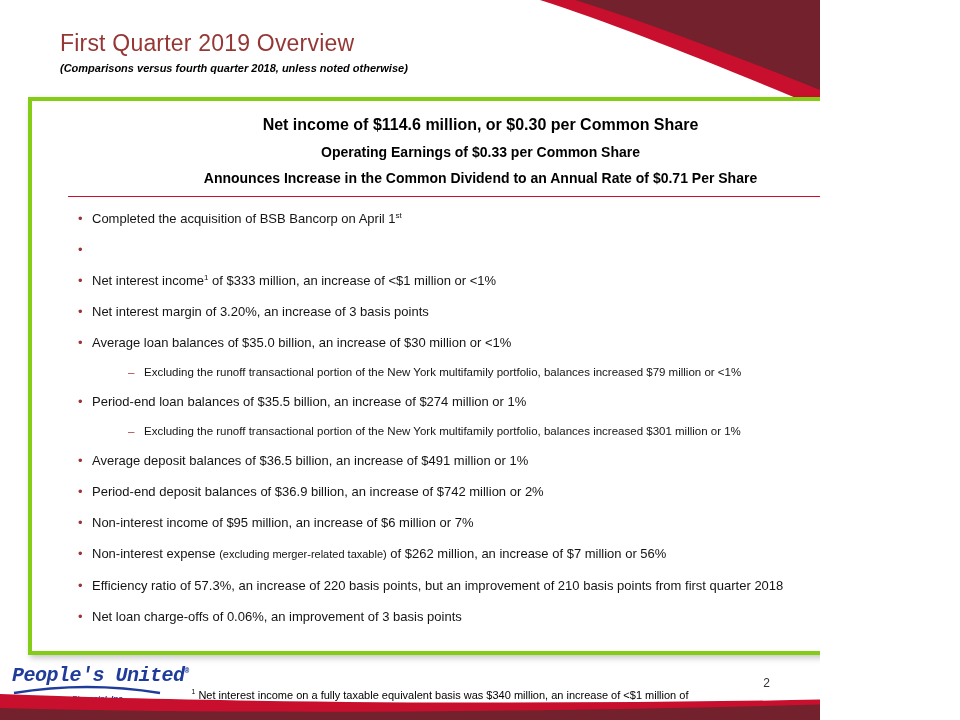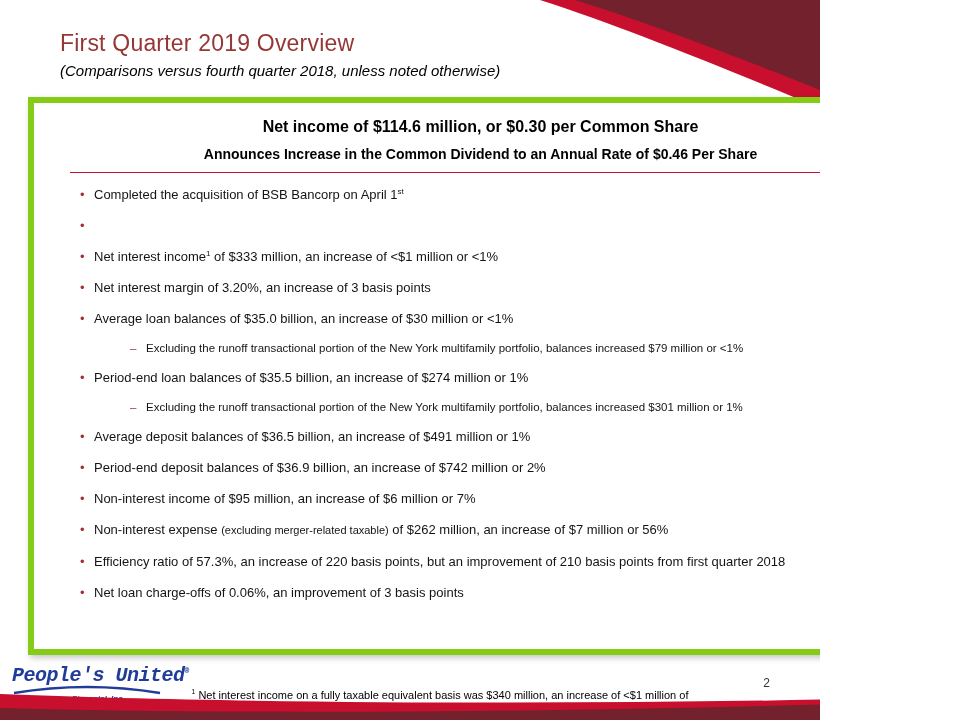--- a/index.html
+++ b/index.html
@@ -8,25 +8,25 @@
 
   
   .corner-svg{position:absolute;top:0;right:0;display:block;}
   .bottom-svg{position:absolute;bottom:0;left:0;display:block;}
   .fill-red{fill:var(--red);}
   .fill-maroon{fill:var(--maroon);}
 
   
   .header{position:absolute;top:30px;left:60px;}
   .title{font-size:23px;color:var(--title);font-weight:500;letter-spacing:.2px;}
-  .subtitle{margin-top:5px;font-size:15px;font-weight:normal;font-style:italic;color:#000;}
+  .subtitle{margin-top:5px;font-size:11px;font-weight:bold;font-style:italic;color:#000;}
 
   
   .content{position:absolute;left:28px;top:97px;width:905px;height:558px;background:#fff;
-           border:6px solid #84cc16;box-shadow:2px 3px 6px rgba(0,0,0,.22);box-sizing:border-box;}
+           border:4px solid #84cc16;box-shadow:2px 3px 6px rgba(0,0,0,.22);box-sizing:border-box;}
   .headline{text-align:center;padding-top:15px;color:#000;}
   .headline .h1{font-size:16px;font-weight:bold;margin:0 0 10px 0;}
   .headline .h2{font-size:14px;font-weight:bold;margin:0 0 10px 0;}
   .separator{border:none;border-top:1px solid var(--red);margin:4px 36px 0 36px;}
 
   
   .bullets{padding:13px 14px 0 46px;color:var(--text);}
   .bullet{display:flex;align-items:flex-start;margin-bottom:14px;font-size:13px;line-height:17px;}
   .bullet .marker{flex:0 0 14px;color:var(--bullet);}
   .bullet.sub{margin-left:50px;font-size:11.5px;line-height:15px;margin-bottom:13px;}
@@ -54,21 +54,22 @@
   </svg>
 
   <div class="header">
     <div class="title">First Quarter 2019 Overview</div>
     <div class="subtitle">(Comparisons versus fourth quarter 2018, unless noted otherwise)</div>
   </div>
 
   <div class="content">
     <div class="headline">
       <div class="h1">Net income of $114.6 million, or $0.30 per Common Share</div>
-      <div class="h2">Announces Increase in the Common Dividend to an Annual Rate of $0.46 Per Share</div>
+      <div class="h2">Operating Earnings of $0.33 per Common Share</div>
+      <div class="h2">Announces Increase in the Common Dividend to an Annual Rate of $0.71 Per Share</div>
     </div>
     <hr class="separator">
     <div class="bullets">
         <div class="bullet">
           <span class="marker">•</span>
           <span class="txt"><span>Completed the acquisition of BSB Bancorp on April 1</span><sup>st</sup></span>
         </div>
         <div class="bullet">
           <span class="marker">•</span>
         </div>

